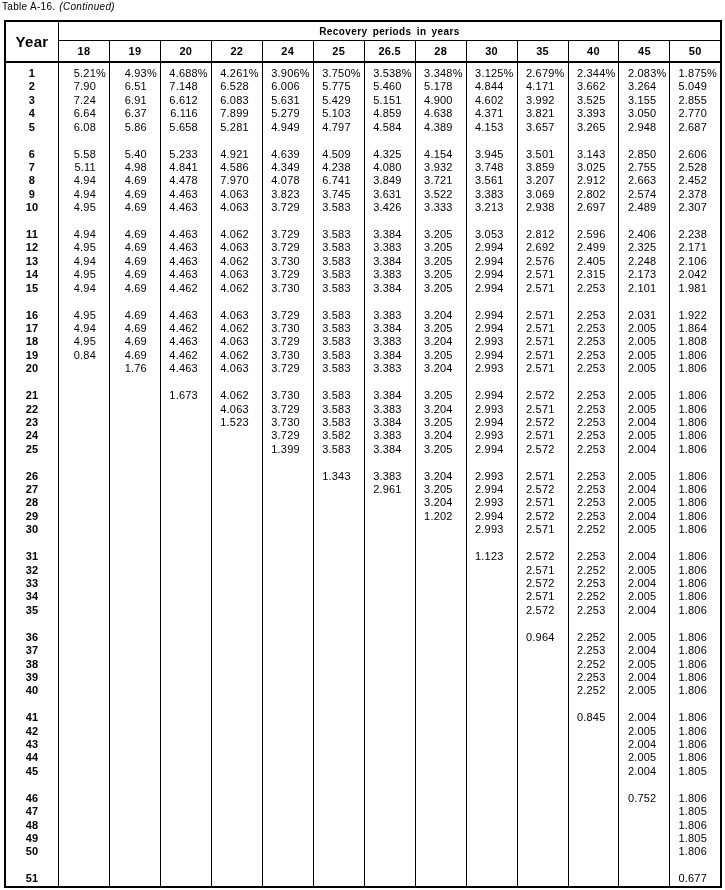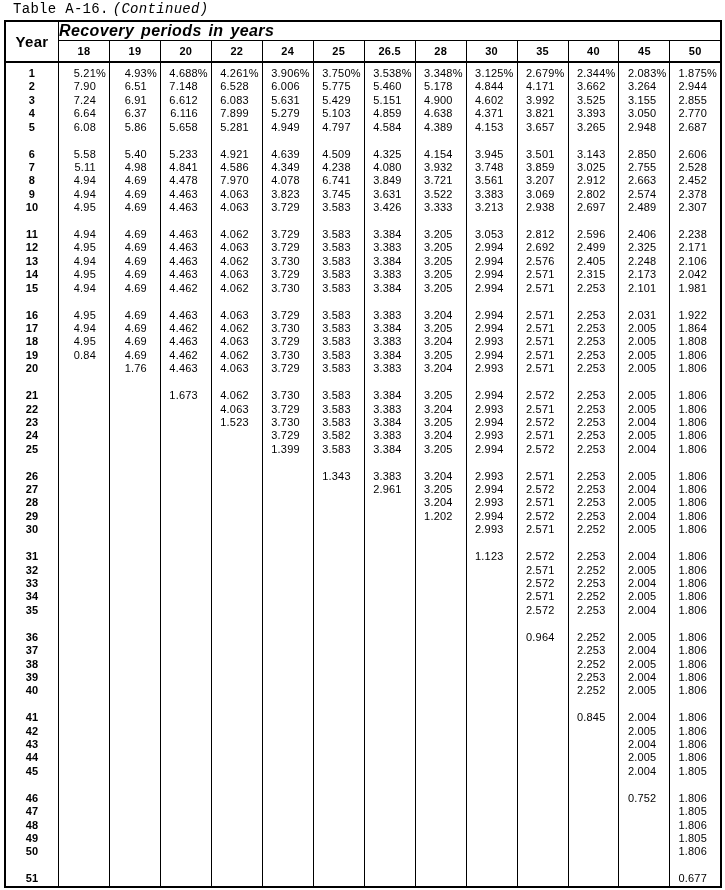--- a/index.html
+++ b/index.html
@@ -1,40 +1,39 @@
 <!DOCTYPE html>
 <html><head>
 <meta charset="utf-8">
 <style>
   html,body { margin:0; padding:0; background:#ffffff; }
   .page {
     position:relative; width:725px; height:890px; background:#fff;
     font-family:"Liberation Sans", sans-serif; color:#000; overflow:hidden;
   }
   .doc-title {
-    position:absolute; top:1px; left:13px;
-    font-size:14px; letter-spacing:0.3px; white-space:nowrap;font-family:Liberation Mono, monospace;
+    position:absolute; top:1px; left:2px;
+    font-size:10px; letter-spacing:0.3px; white-space:nowrap;
   }
   .doc-title .cont { font-style:italic; margin-left:4px; }
   table.a16 {
     position:absolute; top:20px; left:4px; width:718px;
     border-collapse:collapse; table-layout:fixed;
     border:2px solid #000;
   }
   th, td { padding:0; margin:0; }
   th.year-h {
     width:52px; font-size:15px; font-weight:bold; text-align:center;
     vertical-align:middle; border-right:1.5px solid #000;
     border-bottom:2.5px solid #000; letter-spacing:0.3px;
   }
   th.periods-h {
-    font-size:16px; font-weight:bold; text-align:left; height:18px;
+    font-size:10px; font-weight:bold; text-align:center; height:18px;
     border-bottom:1.5px solid #000; letter-spacing:0.4px;
     word-spacing:2px;
-    font-style:italic;
   }
   th.col-h {
     font-size:11px; font-weight:bold; text-align:center; height:20px;
     border-left:1.5px solid #000; border-bottom:2.5px solid #000;
     letter-spacing:0.3px;
   }
   tbody td { height:13.4px; line-height:13.4px; font-size:11px; letter-spacing:0.2px; }
   td.year-cell {
     font-weight:bold; text-align:center; border-right:1.5px solid #000;
   }
@@ -113,21 +112,21 @@
           <td class="val">7.148</td>
           <td class="val">6.528</td>
           <td class="val">6.006</td>
           <td class="val">5.775</td>
           <td class="val">5.460</td>
           <td class="val">5.178</td>
           <td class="val">4.844</td>
           <td class="val">4.171</td>
           <td class="val">3.662</td>
           <td class="val">3.264</td>
-          <td class="val">2.944</td>
+          <td class="val">5.049</td>
         </tr>
         <tr>
           <td class="year-cell">3</td>
           <td class="val">7.24</td>
           <td class="val">6.91</td>
           <td class="val">6.612</td>
           <td class="val">6.083</td>
           <td class="val">5.631</td>
           <td class="val">5.429</td>
           <td class="val">5.151</td>

